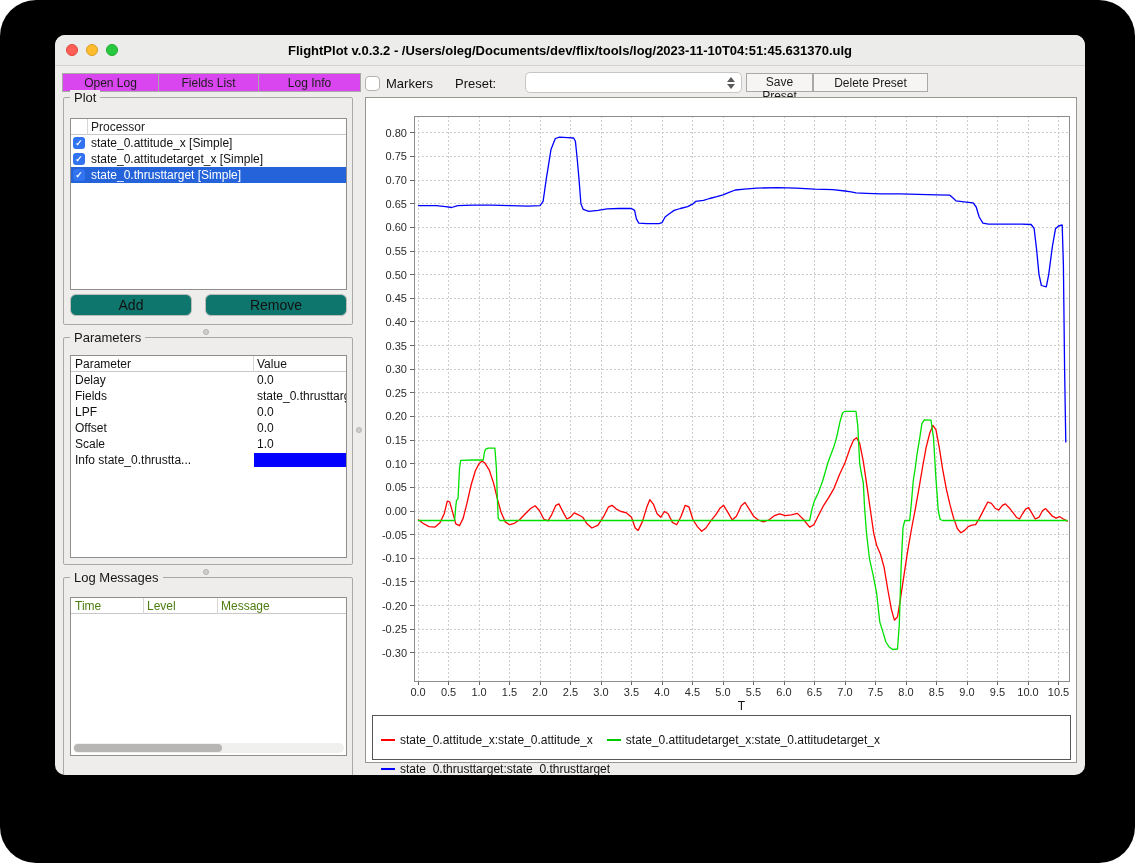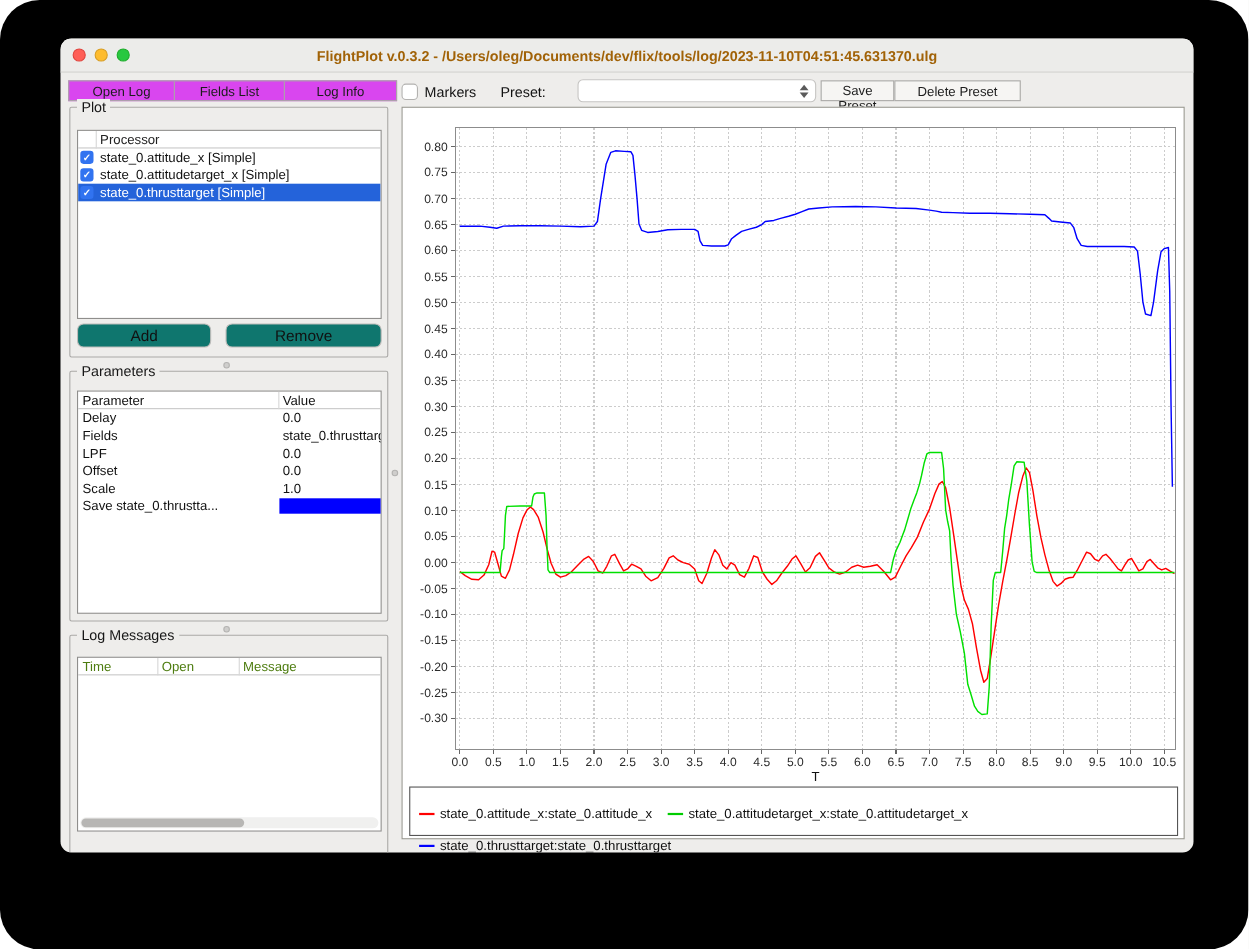--- a/index.html
+++ b/index.html
@@ -10,21 +10,21 @@
           border-radius:10px;overflow:hidden;box-shadow:0 20px 40px rgba(0,0,0,.6);}
   
   .titlebar{position:absolute;left:0;top:0;width:100%;height:31px;background:#ececea;
             border-bottom:1px solid #d3d2d0;}
   .lights{position:absolute;left:11px;top:9px;display:flex;gap:8px;}
   .light{width:12px;height:12px;border-radius:50%;display:inline-block;}
   .light.red{background:#ff5f57;border:1px solid #e0443e;}
   .light.yellow{background:#febc2e;border:1px solid #d89e24;}
   .light.green{background:#28c840;border:1px solid #1dad2b;}
   .title{position:absolute;left:0;top:0;width:100%;height:31px;line-height:31px;text-align:center;
-         font-size:13px;font-weight:bold;color:#a16207;white-space:nowrap;}
+         font-size:13px;font-weight:bold;color:#000000;white-space:nowrap;}
   
   .seg-group{position:absolute;left:7px;top:38px;height:19px;display:flex;border:1px solid #a9a8a6;background:#d946ef;}
   .seg{height:100%;border:none;border-right:1px solid #a9a8a6;background:transparent;font-size:12px;
        font-family:"Liberation Sans",sans-serif;color:#1c1c1c;padding:0;}
   .seg:last-child{border-right:none;}
   .seg.w1{width:96px;}.seg.w2{width:100px;}.seg.w3{width:101px;}
   .checkbox{position:absolute;left:310px;top:41px;width:15px;height:15px;border:1px solid #b3b2b0;
             border-radius:4px;background:#fff;}
   .lbl{position:absolute;top:41px;font-size:13px;color:#111;}
   .lbl.markers{left:331px;}
@@ -180,35 +180,35 @@
             </div>
             <div class="param-row">
               <span class="pcell">Offset</span>
               <span class="vcell">0.0</span>
             </div>
             <div class="param-row">
               <span class="pcell">Scale</span>
               <span class="vcell">1.0</span>
             </div>
             <div class="param-row">
-              <span class="pcell">Save state_0.thrustta...</span>
+              <span class="pcell">Info state_0.thrustta...</span>
               <span class="swatch" style="background: rgb(0, 0, 255);"></span>
             </div>
           </div>
       </div>
     </div>
 
     <div class="panel log-panel">
       <span class="panel-title">Log Messages</span>
       <div class="log-table">
         <div class="log-header">
           <span class="d1"></span>
             <span class="d2"></span>
           <span class="c1">Time</span>
-          <span class="c2">Open</span>
+          <span class="c2">Level</span>
           <span class="c3">Message</span>
         </div>
         <div class="hscroll">
           <span class="thumb"></span>
         </div>
       </div>
     </div>
 
     <span class="split-dot" style="left:148px;top:294px;"></span>
     <span class="split-dot" style="left:148px;top:534px;"></span>

